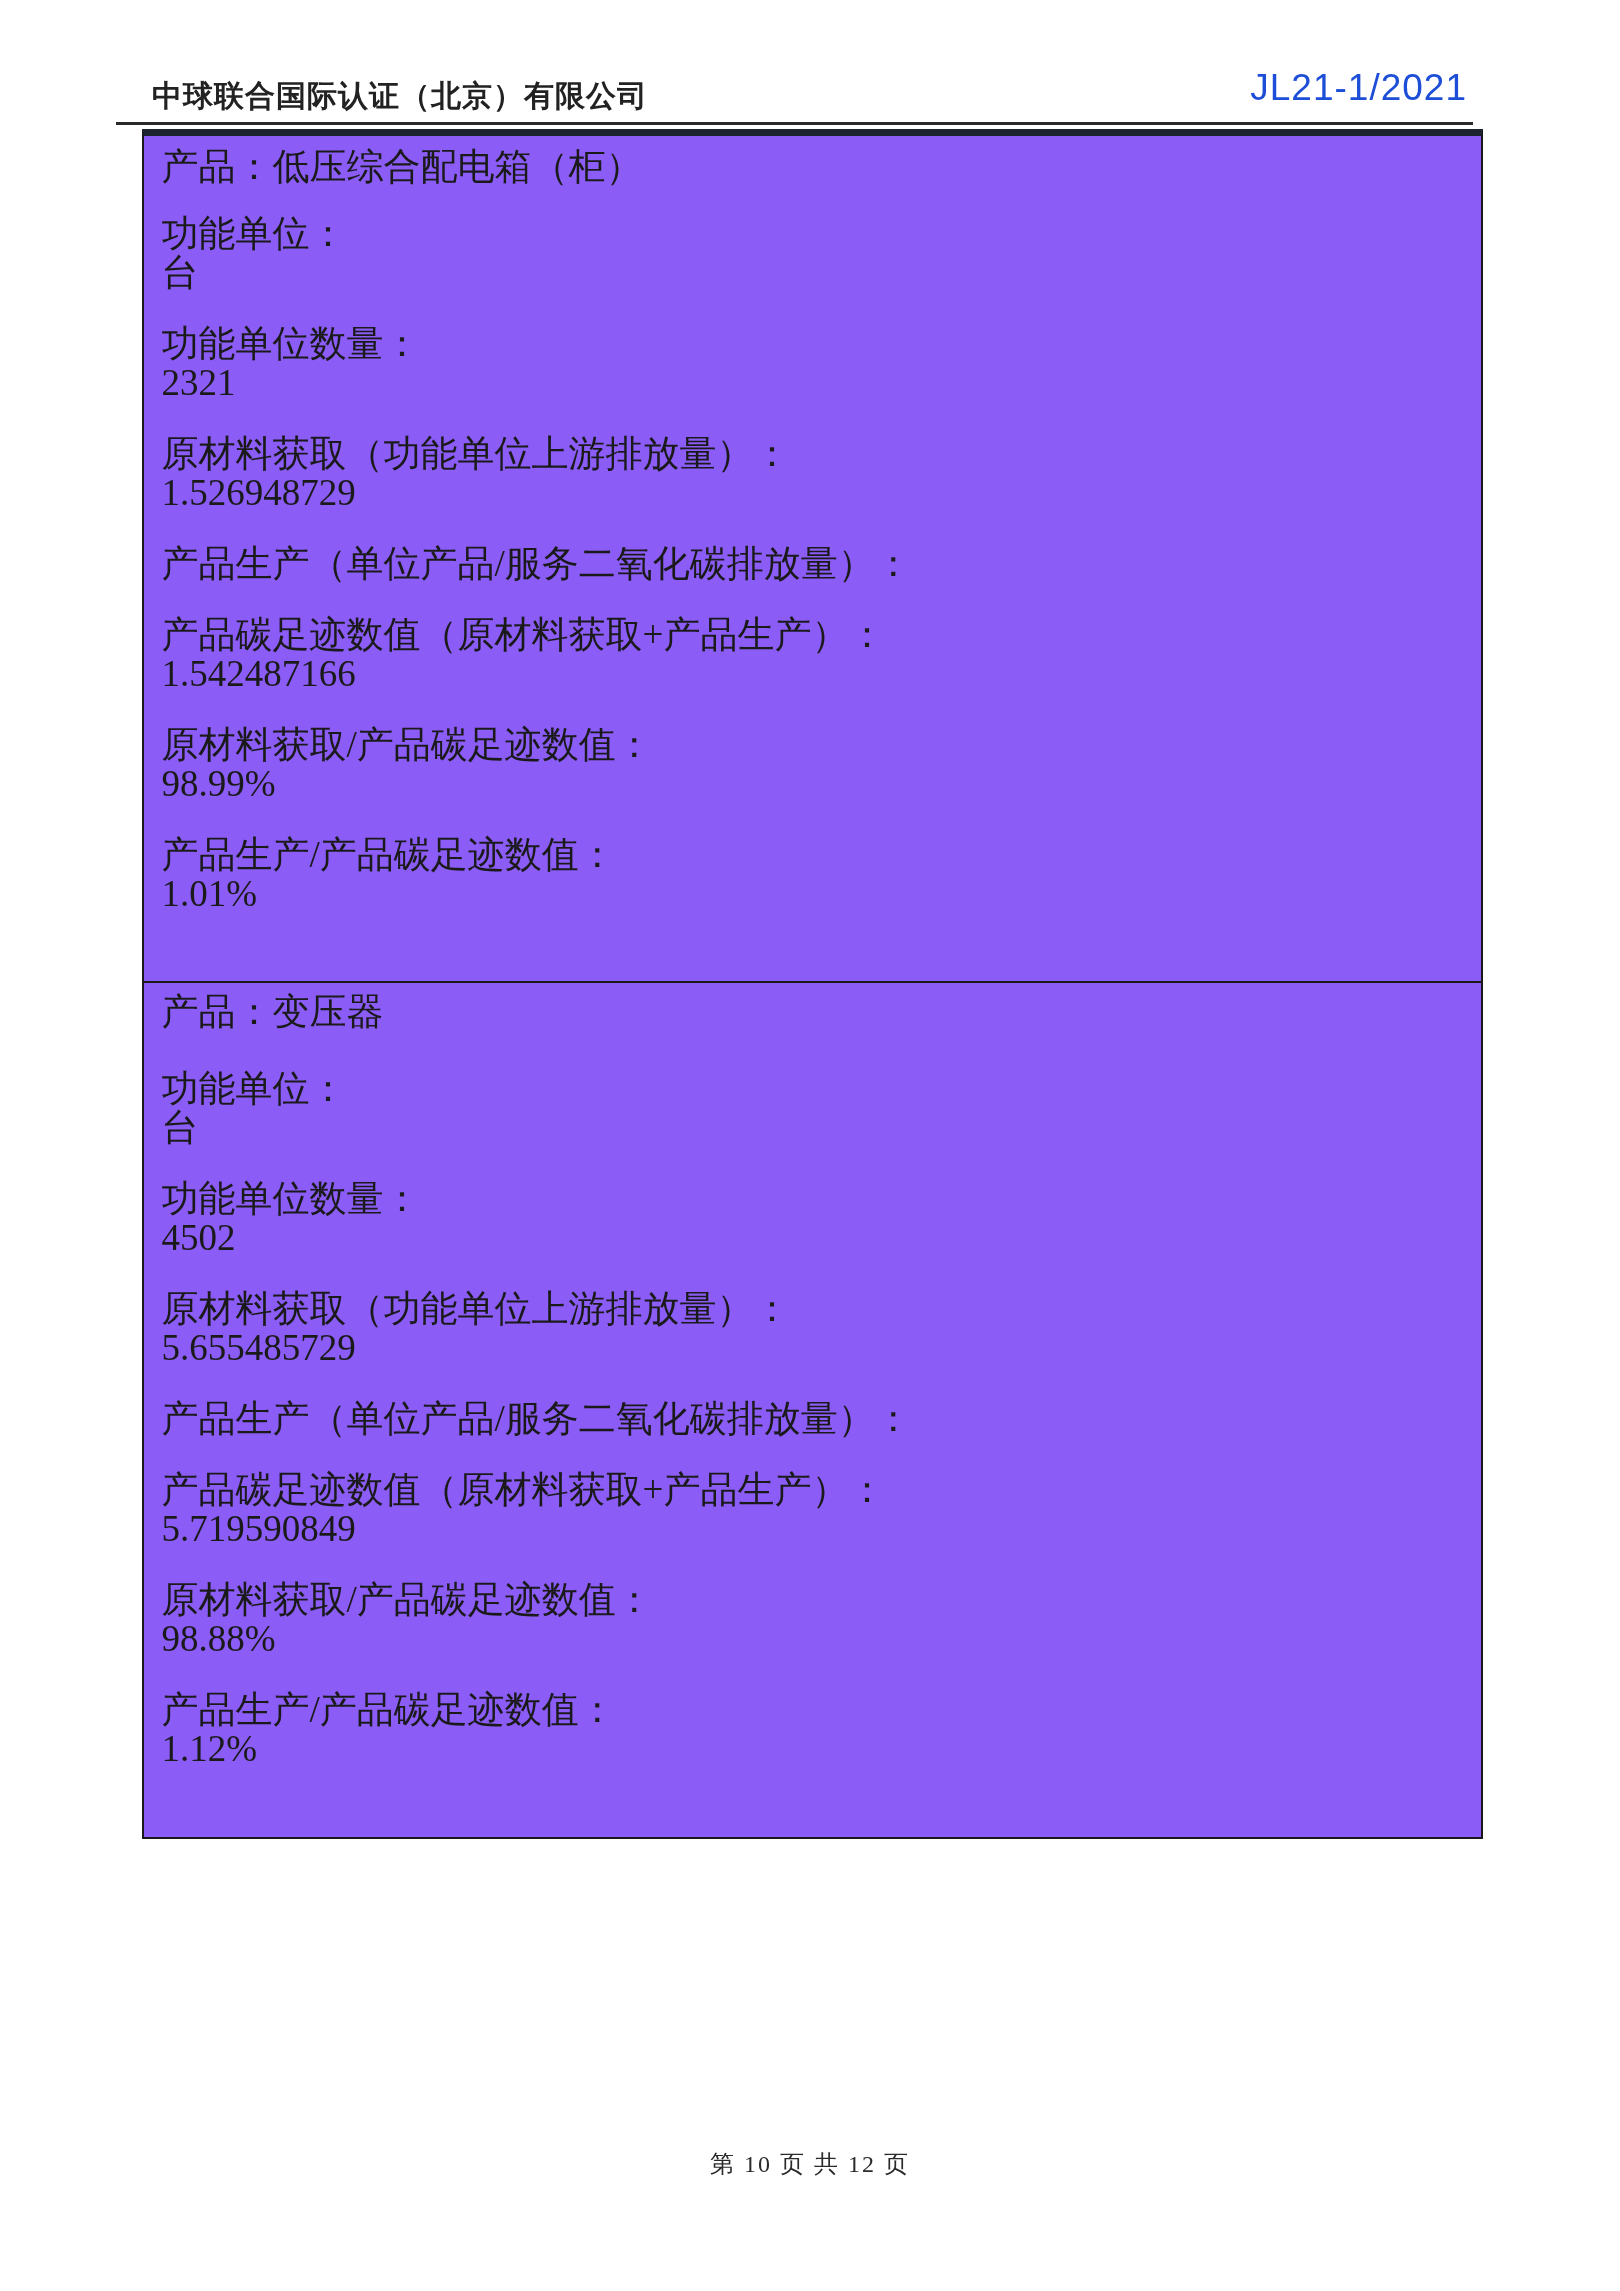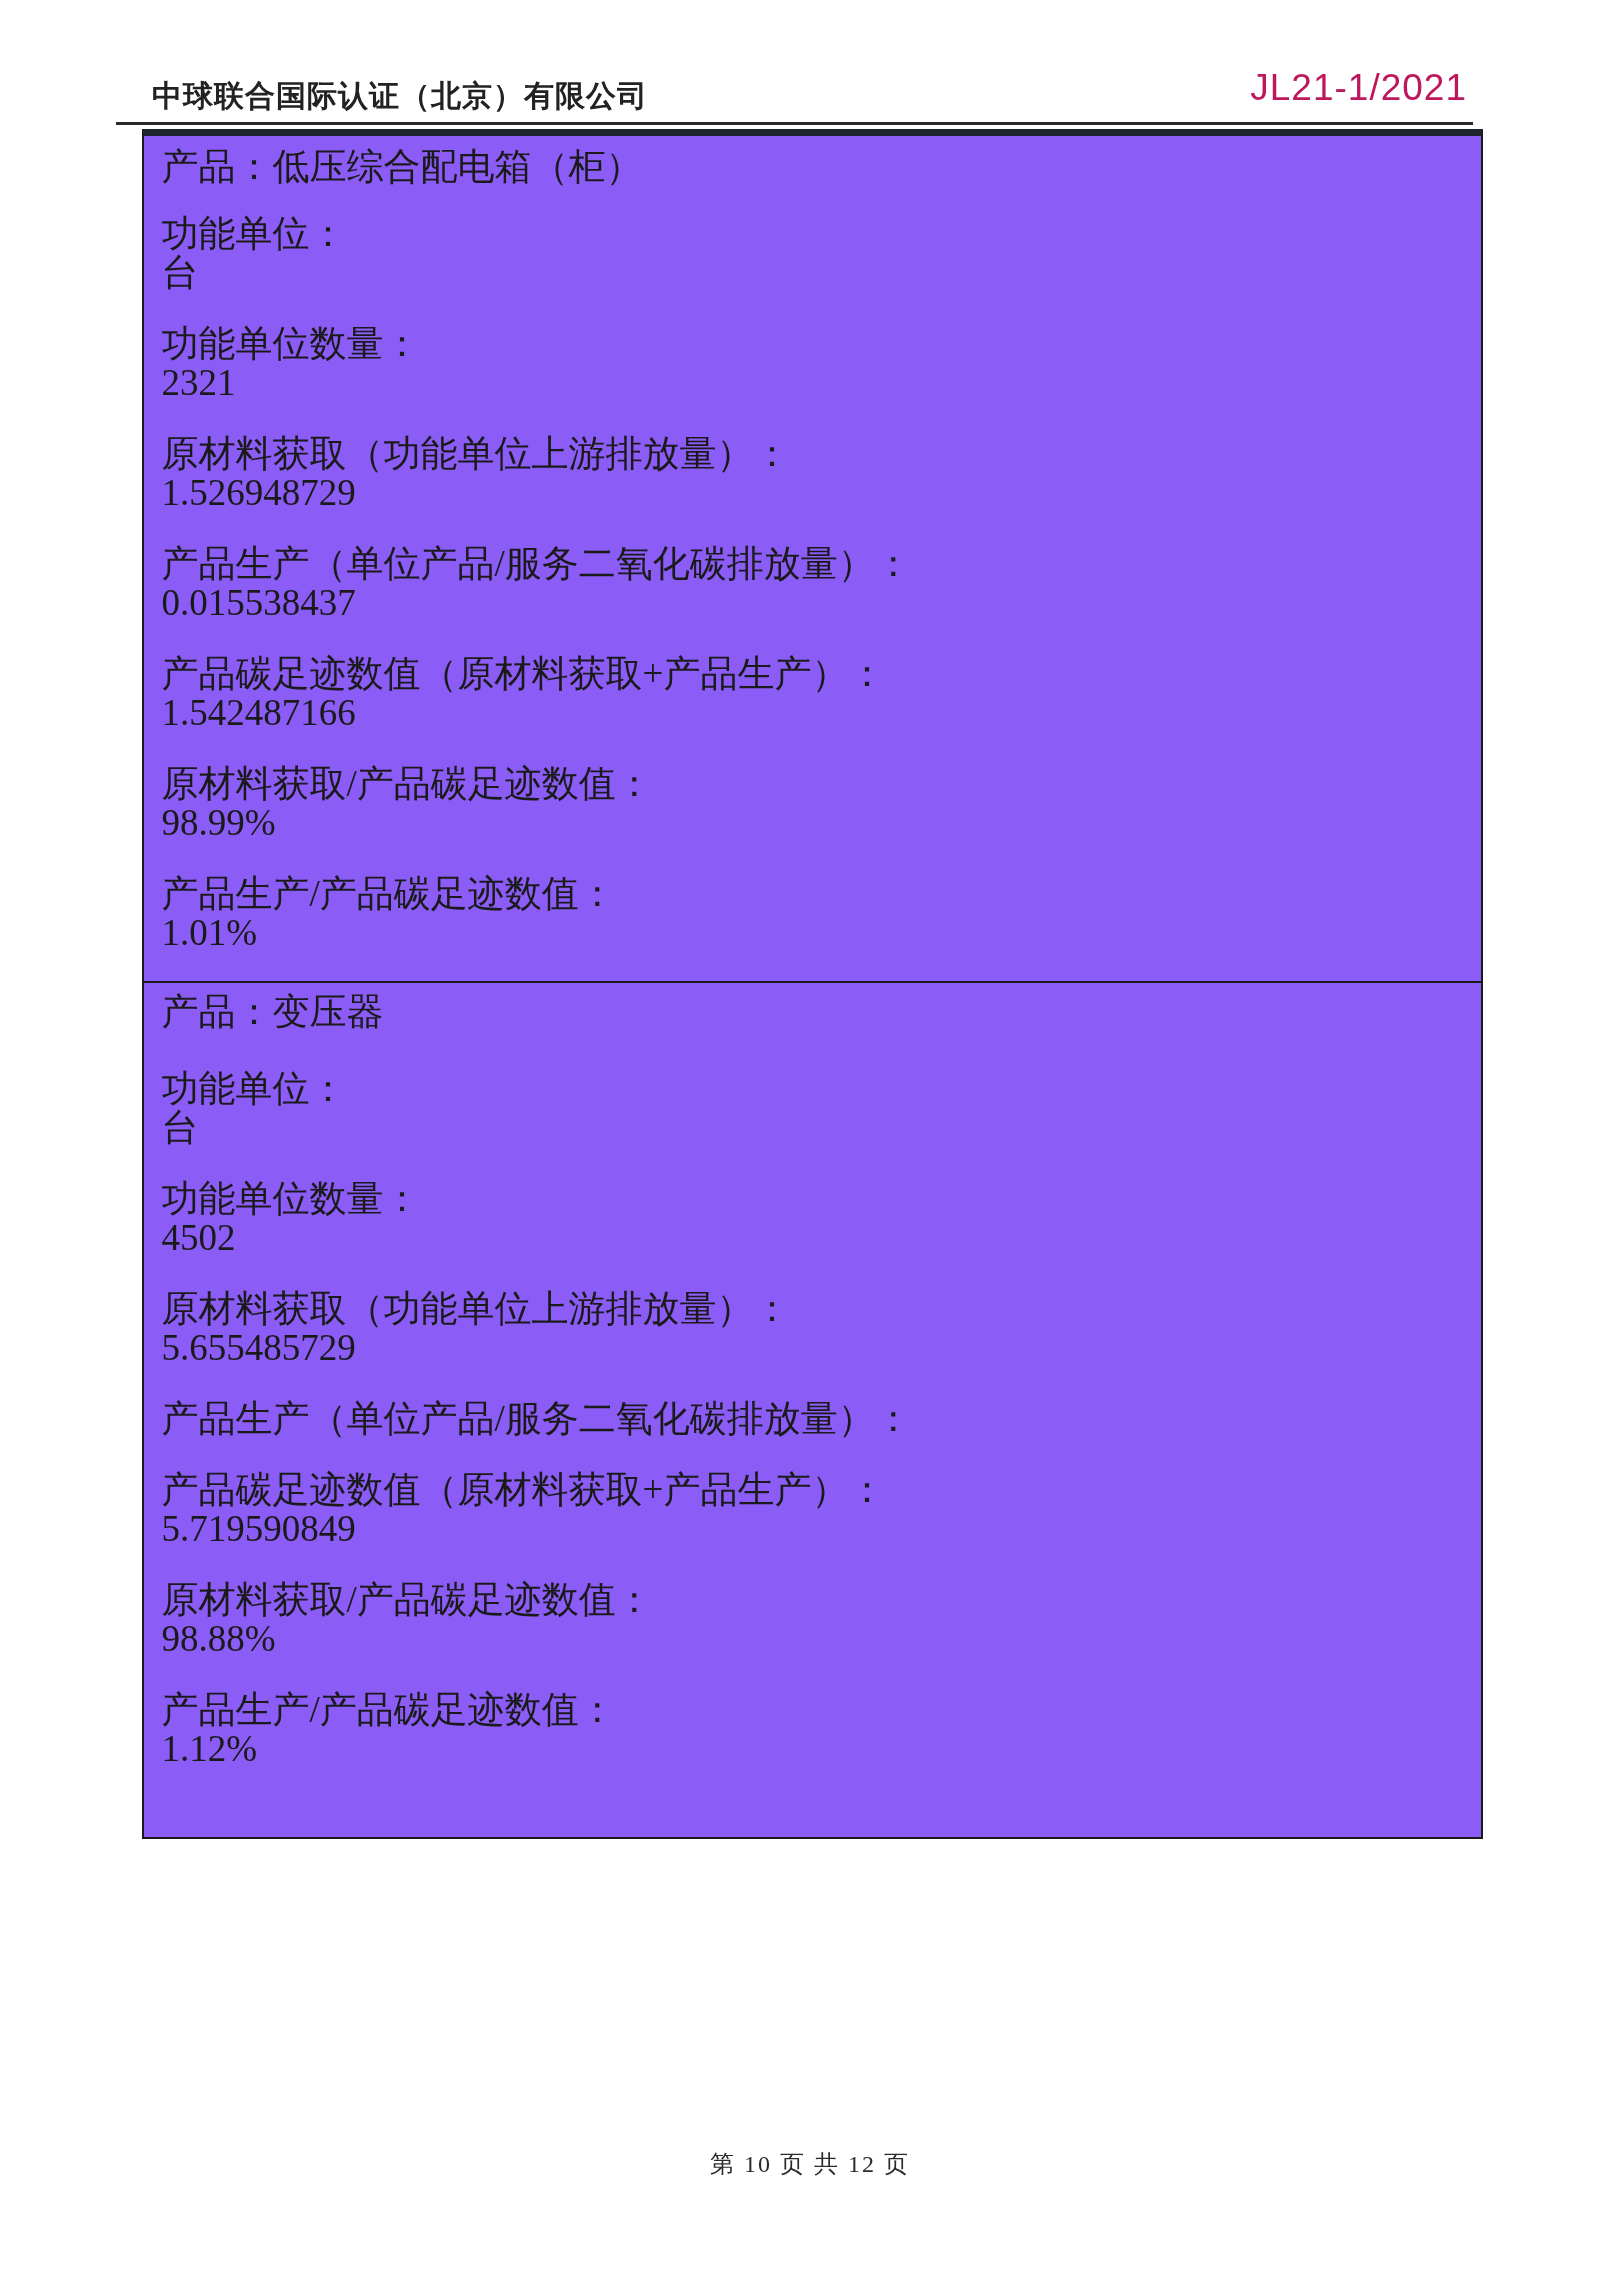--- a/index.html
+++ b/index.html
@@ -29,21 +29,21 @@
     white-space: nowrap;
   }
   .header-docnum {
     position: absolute;
     right: 153px;
     top: 67px;
     font-family: "Liberation Sans", "DejaVu Sans", sans-serif;
     font-size: 37px;
     font-weight: 400;
     letter-spacing: 1px;
-    color: #be185d;
+    color: #1d4ed8;
     white-space: nowrap;
   }
   .header-rule {
     position: absolute;
     left: 116px;
     top: 122px;
     width: 1357px;
     height: 2.9px;
     background: #2a2a2a;
   }
@@ -119,21 +119,20 @@
       <div class="field">
         <div class="label">功能单位数量：</div>
         <div class="value">2321</div>
       </div>
       <div class="field">
         <div class="label">原材料获取（功能单位上游排放量）：</div>
         <div class="value">1.526948729</div>
       </div>
       <div class="field">
         <div class="label">产品生产（单位产品/服务二氧化碳排放量）：</div>
-        <div class="value">0.015538437</div>
       </div>
       <div class="field">
         <div class="label">产品碳足迹数值（原材料获取+产品生产）：</div>
         <div class="value">1.542487166</div>
       </div>
       <div class="field">
         <div class="label">原材料获取/产品碳足迹数值：</div>
         <div class="value">98.99%</div>
       </div>
       <div class="field">

